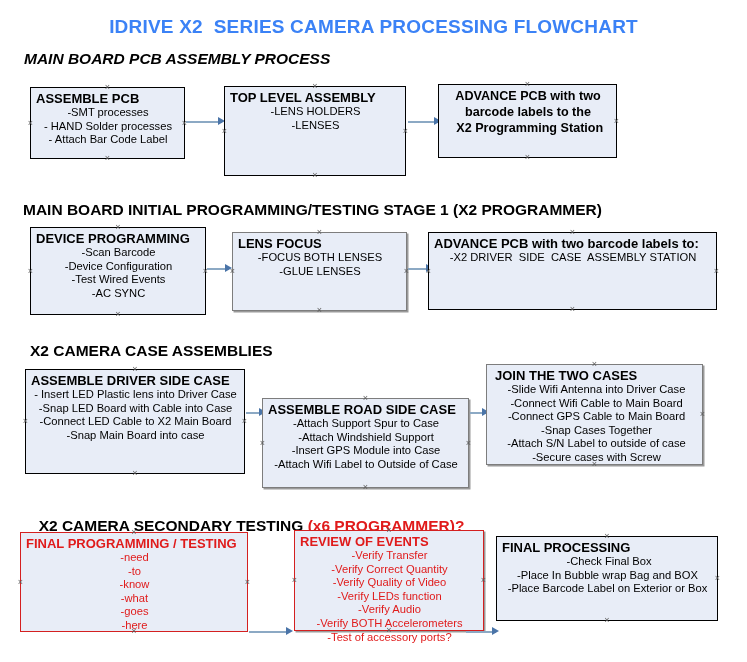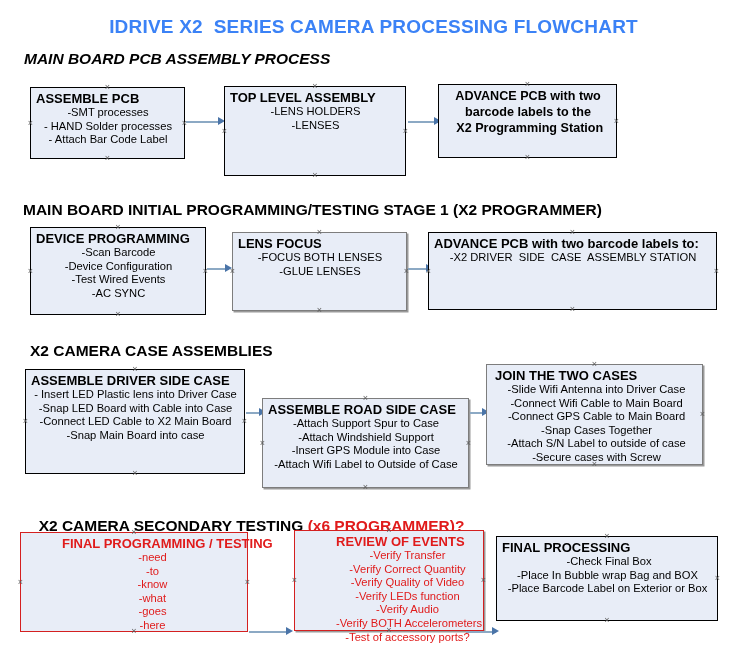--- a/index.html
+++ b/index.html
@@ -68,21 +68,20 @@
   .node-line {
     font-size: 11.2px;
     color: #000000;
     line-height: 13.6px;
     white-space: pre;
     text-align: center;
   }
   .node.redbox .node-title,
   .node.redbox .node-line {
     color: #e01b1b;
-    margin-left: 36px;
   }
   .node.allbold .node-line {
     font-weight: bold;
     font-size: 12.6px;
     line-height: 16px;
   }
 
   
   .connector {
     position: absolute;

